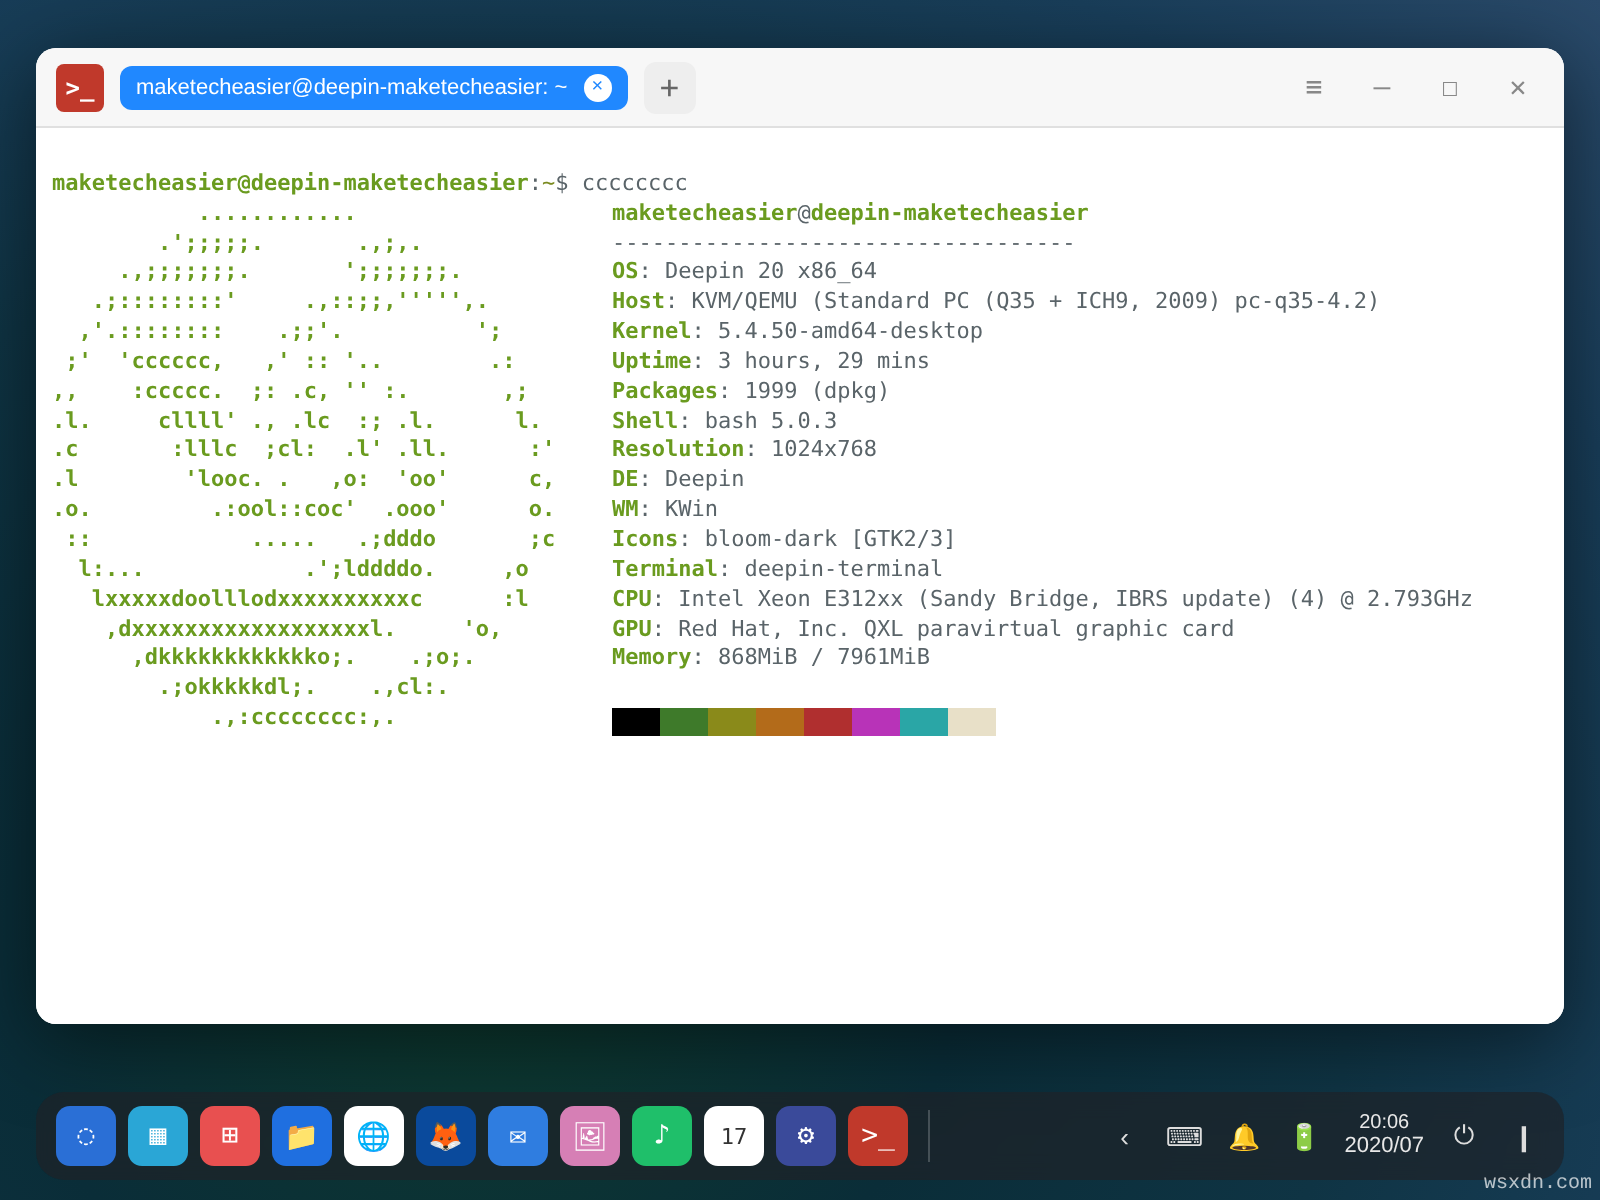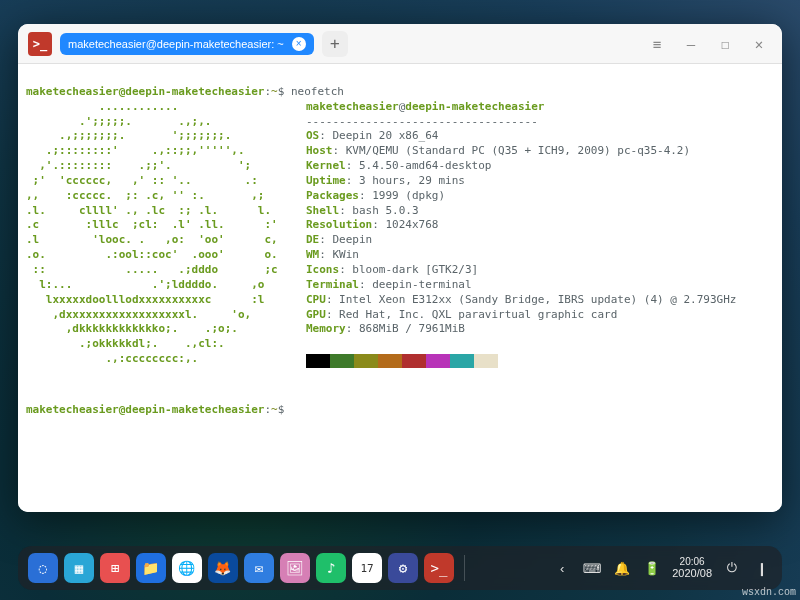--- a/index.html
+++ b/index.html
@@ -127,21 +127,21 @@
     </div>
     <div class="new-tab">+</div>
     <div class="spacer"></div>
     <div class="win-btn">≡</div>
     <div class="win-btn">—</div>
     <div class="win-btn">☐</div>
     <div class="win-btn">✕</div>
   </div>
 
   <div class="term-body">
-<span class="prompt-row"><span class="green">maketecheasier@deepin-maketecheasier</span><span class="dim">:</span><span class="olive">~</span><span class="dollar">$</span> <span>neofetch</span></span>
+<span class="prompt-row"><span class="green">maketecheasier@deepin-maketecheasier</span><span class="dim">:</span><span class="olive">~</span><span class="dollar">$</span> <span>cccccccc</span></span>
 <div class="nf-row">
 <div class="nf-ascii green" id="ascii">           ............             
         .';;;;;.       .,;,.        
      .,;;;;;;;.       ';;;;;;;.     
    .;::::::::'     .,::;;,''''',.   
   ,'.::::::::    .;;'.          ';  
  ;'  'cccccc,   ,' :: '..        .: 
 ,,    :ccccc.  ;: .c, '' :.       ,;
 .l.     cllll' ., .lc  :; .l.      l.
 .c       :lllc  ;cl:  .l' .ll.      :'
@@ -150,21 +150,20 @@
  ::            .....   .;dddo       ;c
   l:...            .';lddddo.     ,o  
    lxxxxxdoolllodxxxxxxxxxxc      :l  
     ,dxxxxxxxxxxxxxxxxxxl.     'o,    
       ,dkkkkkkkkkkkko;.    .;o;.      
         .;okkkkkdl;.    .,cl:.        
             .,:cccccccc:,.            </div>
 <div class="nf-info" id="nfinfo"><div class="nf-line"><span class="key">maketecheasier</span><span class="dim">@</span><span class="key">deepin-maketecheasier</span></div><div class="nf-line dim">-----------------------------------</div><div class="nf-line"><span class="key">OS</span><span class="dim">: Deepin 20 x86_64</span></div><div class="nf-line"><span class="key">Host</span><span class="dim">: KVM/QEMU (Standard PC (Q35 + ICH9, 2009) pc-q35-4.2)</span></div><div class="nf-line"><span class="key">Kernel</span><span class="dim">: 5.4.50-amd64-desktop</span></div><div class="nf-line"><span class="key">Uptime</span><span class="dim">: 3 hours, 29 mins</span></div><div class="nf-line"><span class="key">Packages</span><span class="dim">: 1999 (dpkg)</span></div><div class="nf-line"><span class="key">Shell</span><span class="dim">: bash 5.0.3</span></div><div class="nf-line"><span class="key">Resolution</span><span class="dim">: 1024x768</span></div><div class="nf-line"><span class="key">DE</span><span class="dim">: Deepin</span></div><div class="nf-line"><span class="key">WM</span><span class="dim">: KWin</span></div><div class="nf-line"><span class="key">Icons</span><span class="dim">: bloom-dark [GTK2/3]</span></div><div class="nf-line"><span class="key">Terminal</span><span class="dim">: deepin-terminal</span></div><div class="nf-line"><span class="key">CPU</span><span class="dim">: Intel Xeon E312xx (Sandy Bridge, IBRS update) (4) @ 2.793GHz</span></div><div class="nf-line"><span class="key">GPU</span><span class="dim">: Red Hat, Inc. QXL paravirtual graphic card</span></div><div class="nf-line"><span class="key">Memory</span><span class="dim">: 868MiB / 7961MiB</span></div><div class="nf-line">&nbsp;</div><div class="swatches"><span class="sw" style="background:#000000"></span><span class="sw" style="background:#3e7a2a"></span><span class="sw" style="background:#8a8a1a"></span><span class="sw" style="background:#b36b1a"></span><span class="sw" style="background:#b02f2f"></span><span class="sw" style="background:#b833b8"></span><span class="sw" style="background:#2aa6a6"></span><span class="sw" style="background:#e8e0c8"></span></div></div>
 </div>
 
-<span class="prompt-row"><span class="green">maketecheasier@deepin-maketecheasier</span><span class="dim">:</span><span class="olive">~</span><span class="dollar">$</span> </span>
   </div>
 </div>
 
 <div class="taskbar">
   <div id="tb-items" style="display:flex;gap:6px;align-items:center">
       <div class="tb-icon" style="background: rgb(42, 111, 214); font-size: 14px;">◌</div>
       <div class="tb-icon" style="background: rgb(42, 166, 214); font-size: 14px;">▦</div>
       <div class="tb-icon" style="background: rgb(232, 80, 80); font-size: 14px;">⊞</div>
       <div class="tb-icon" style="background: rgb(31, 111, 224); font-size: 14px;">📁</div>
       <div class="tb-icon" style="background: rgb(255, 255, 255); color: rgb(51, 51, 51); font-size: 14px;">🌐</div>
@@ -177,20 +176,20 @@
       <div class="tb-icon" style="background: rgb(192, 57, 43); font-size: 14px;">&gt;_</div>
     </div>
   <div class="tb-sep"></div>
   <div class="tb-right">
     <span class="tb-sys">‹</span>
     <span class="tb-sys">⌨</span>
     <span class="tb-sys">🔔</span>
     <span class="tb-sys">🔋</span>
     <div class="tb-clock">
       <div class="time">20:06</div>
-      <div>2020/08</div>
+      <div>2020/07</div>
     </div>
     <span class="tb-sys">⏻</span>
     <span class="tb-sys">❙</span>
   </div>
 </div>
 
 <div class="watermark">wsxdn.com</div>
 
 </body></html>

